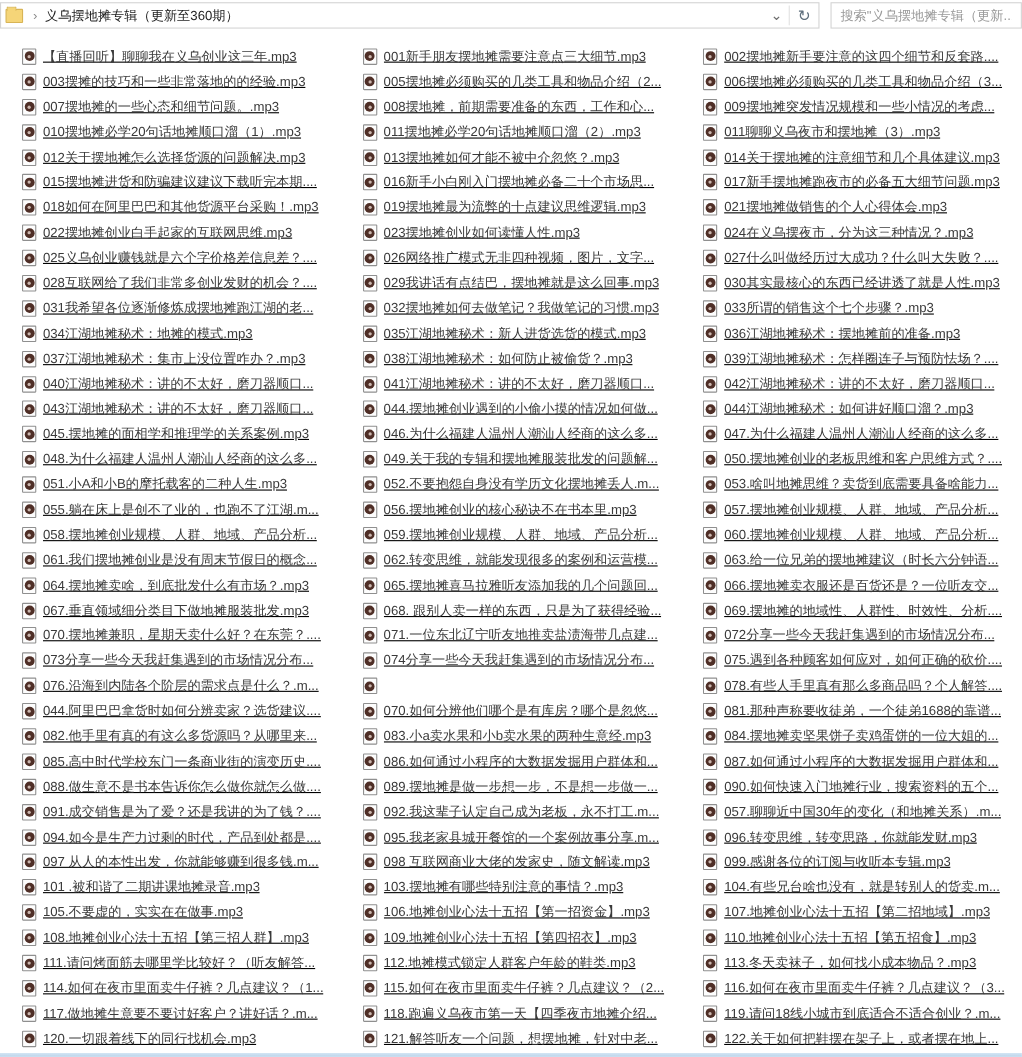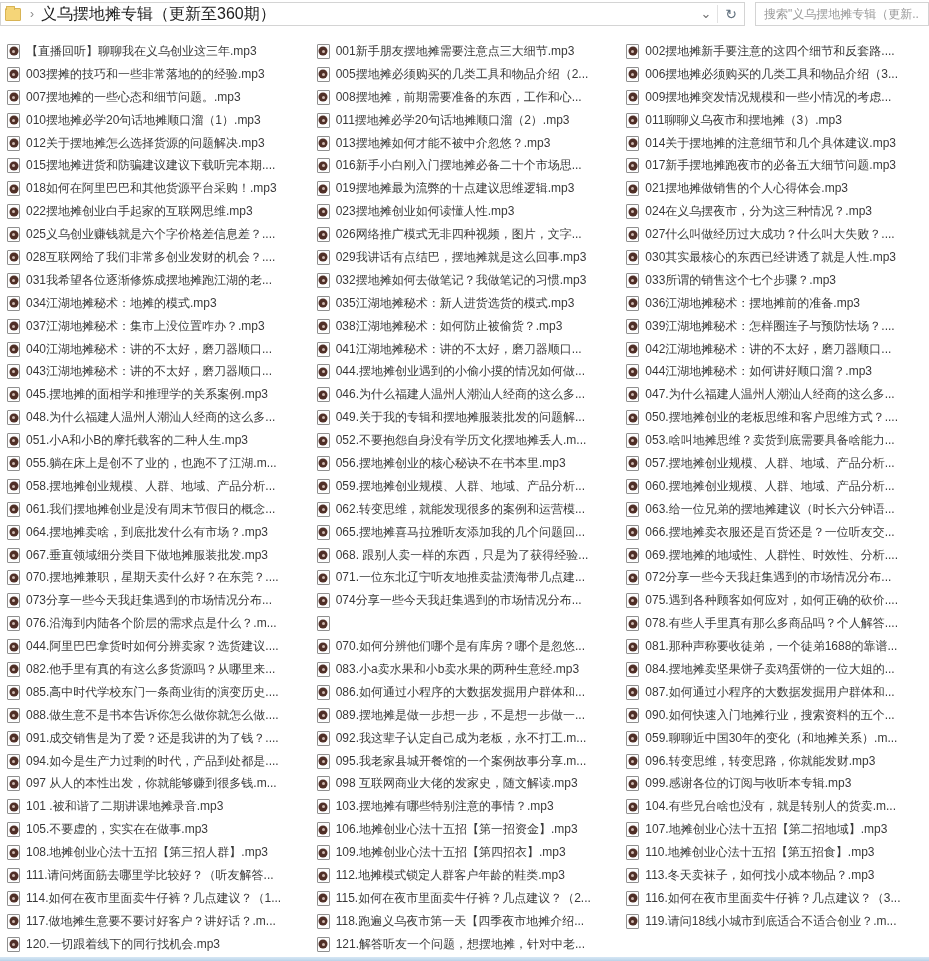--- a/index.html
+++ b/index.html
@@ -8,35 +8,35 @@
 
   
   .toolbar { display: flex; align-items: stretch; padding: 2px 0; height: 28px; }
   .address-bar { width: 745px; height: 24px; border: 1px solid #d4d4d4; background: #fff;
     display: flex; align-items: center; padding-left: 4px; }
   .folder-icon { width: 16px; height: 13px; position: relative; background: #f5d578;
     border: 1px solid #d8b455; border-radius: 1px; flex: 0 0 auto; }
   .folder-icon::before { content: ""; position: absolute; top: -3px; left: 0; width: 7px; height: 3px;
     background: #f5d578; border: 1px solid #d8b455; border-bottom: none; border-radius: 1px 1px 0 0; }
   .crumb-chevron { color: #8a8a8a; font-size: 12px; margin: 0 7px 0 9px; line-height: 1; }
-  .crumb-text { font-size: 16px; color: #1d1d1d; white-space: nowrap; overflow: hidden; flex: 1 1 auto; }
+  .crumb-text { font-size: 12px; color: #1d1d1d; white-space: nowrap; overflow: hidden; flex: 1 1 auto; }
   .addr-dropdown { color: #6d6d6d; font-size: 13px; width: 22px; text-align: center; line-height: 22px;
     flex: 0 0 auto; cursor: default; }
   .addr-sep { width: 1px; height: 18px; background: #e2e2e2; flex: 0 0 auto; }
   .addr-refresh { color: #5f6f7d; font-size: 14px; width: 26px; text-align: center; line-height: 22px;
     flex: 0 0 auto; cursor: default; }
   .search-box { margin-left: 10px; flex: 1 1 auto; height: 24px; border: 1px solid #d4d4d4; background: #fff;
     display: flex; align-items: center; }
   .search-box input { border: none; outline: none; width: 100%; height: 100%; padding: 0 8px;
     font-size: 12px; font-family: inherit; color: #333; background: transparent; }
   .search-box input::placeholder { color: #9a9a9a; opacity: 1; }
 
   
   .file-list { display: flex; padding-top: 12px; }
-  .col { flex: 1 1 0; min-width: 0; padding-left: 7px; }
+  .col { flex: 1 1 0; min-width: 0; padding-left: 20px; text-decoration: underline; }
   .row { height: 22.9px; display: flex; align-items: center; white-space: nowrap; overflow: hidden; }
   .file-icon { width: 13px; height: 15px; border: 1px solid #8f8f8f; border-radius: 1px; background: #fdfdfd;
     position: relative; flex: 0 0 auto; margin-right: 6px; }
   .file-icon .disc { position: absolute; left: 50%; top: 50%; transform: translate(-50%,-50%);
     width: 9px; height: 9px; border-radius: 50%; background: #4f2f27; }
   .file-icon .disc::after { content: ""; position: absolute; left: 50%; top: 50%;
     transform: translate(-50%,-50%); width: 3px; height: 3px; border-radius: 50%; background: #cbb6ae; }
   .file-name { font-size: 12px; color: #3a3a3a; overflow: hidden; }
 
   .bottom-edge { position: fixed; left: 0; bottom: 0; width: 100%; height: 4px;
@@ -829,21 +829,21 @@
     <span class="file-icon">
       <span class="disc"></span>
     </span>
     <span class="file-name">090.如何快速入门地摊行业，搜索资料的五个...</span>
   </div>
 
   <div class="row">
     <span class="file-icon">
       <span class="disc"></span>
     </span>
-    <span class="file-name">059.聊聊近中国30年的变化（和地摊关系）.m...</span>
+    <span class="file-name">057.聊聊近中国30年的变化（和地摊关系）.m...</span>
   </div>
 
   <div class="row">
     <span class="file-icon">
       <span class="disc"></span>
     </span>
     <span class="file-name">096.转变思维，转变思路，你就能发财.mp3</span>
   </div>
 
   <div class="row">
@@ -888,16 +888,22 @@
     <span class="file-name">116.如何在夜市里面卖牛仔裤？几点建议？（3...</span>
   </div>
 
   <div class="row">
     <span class="file-icon">
       <span class="disc"></span>
     </span>
     <span class="file-name">119.请问18线小城市到底适合不适合创业？.m...</span>
   </div>
 
+  <div class="row">
+    <span class="file-icon">
+      <span class="disc"></span>
+    </span>
+    <span class="file-name">122.关于如何把鞋摆在架子上，或者摆在地上...</span>
+  </div>
 </div>
 </div>
 
 <div class="bottom-edge"></div>
 
 </body></html>

